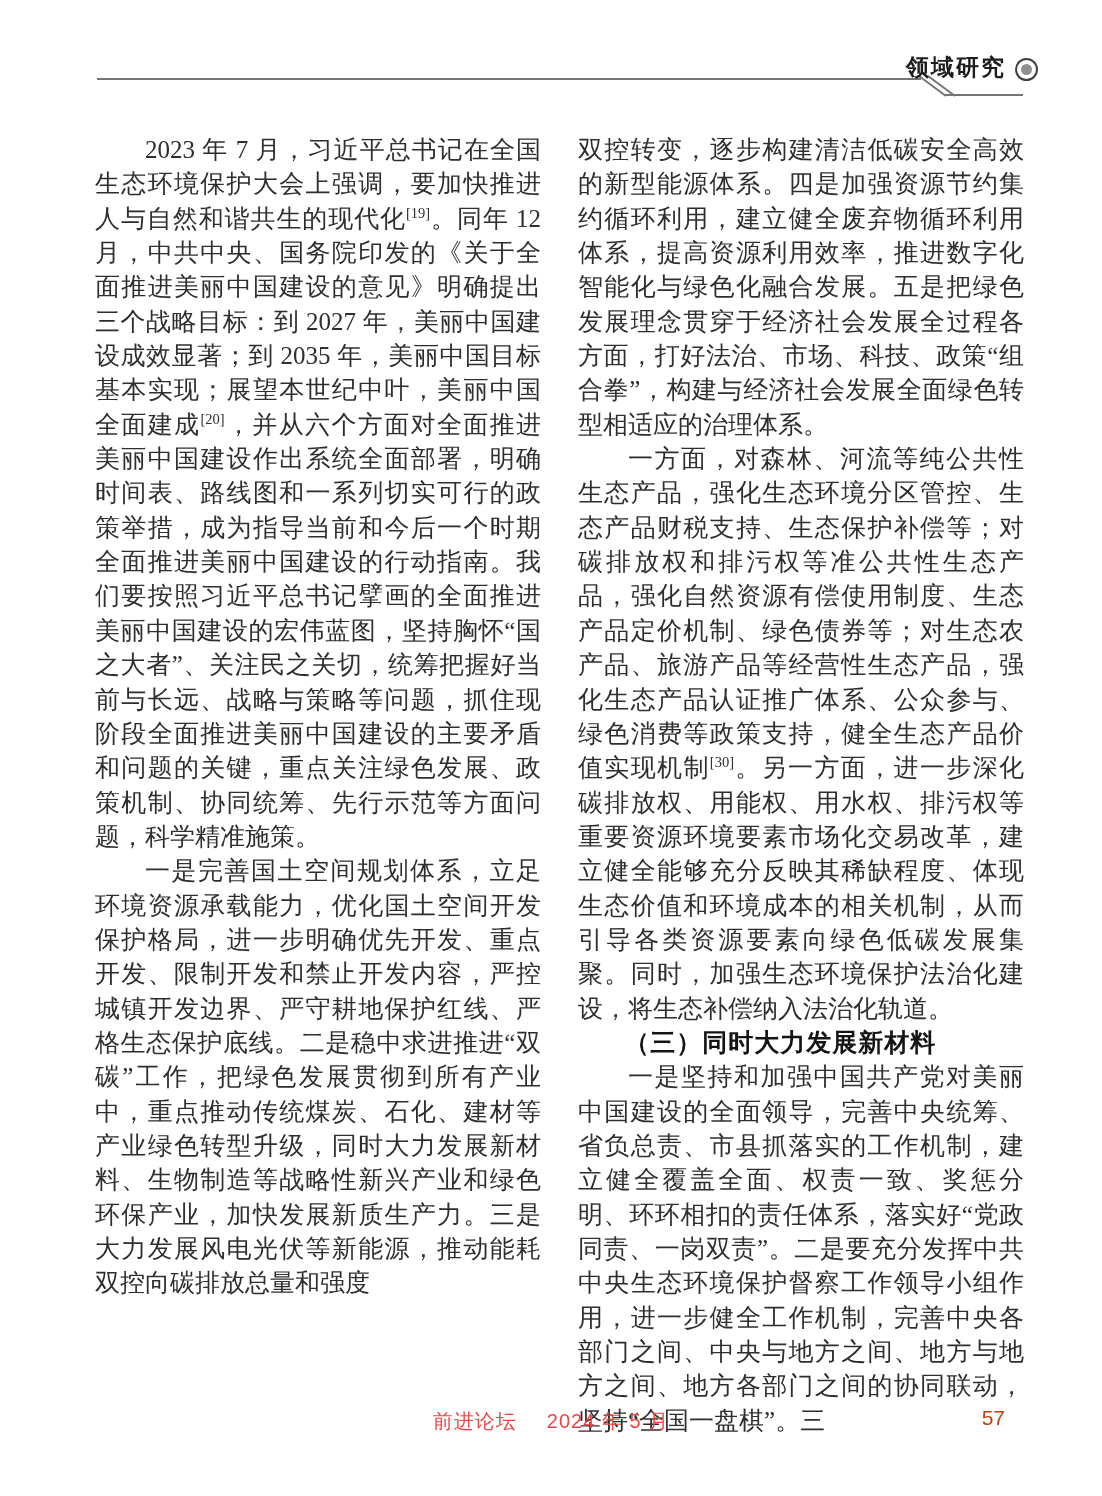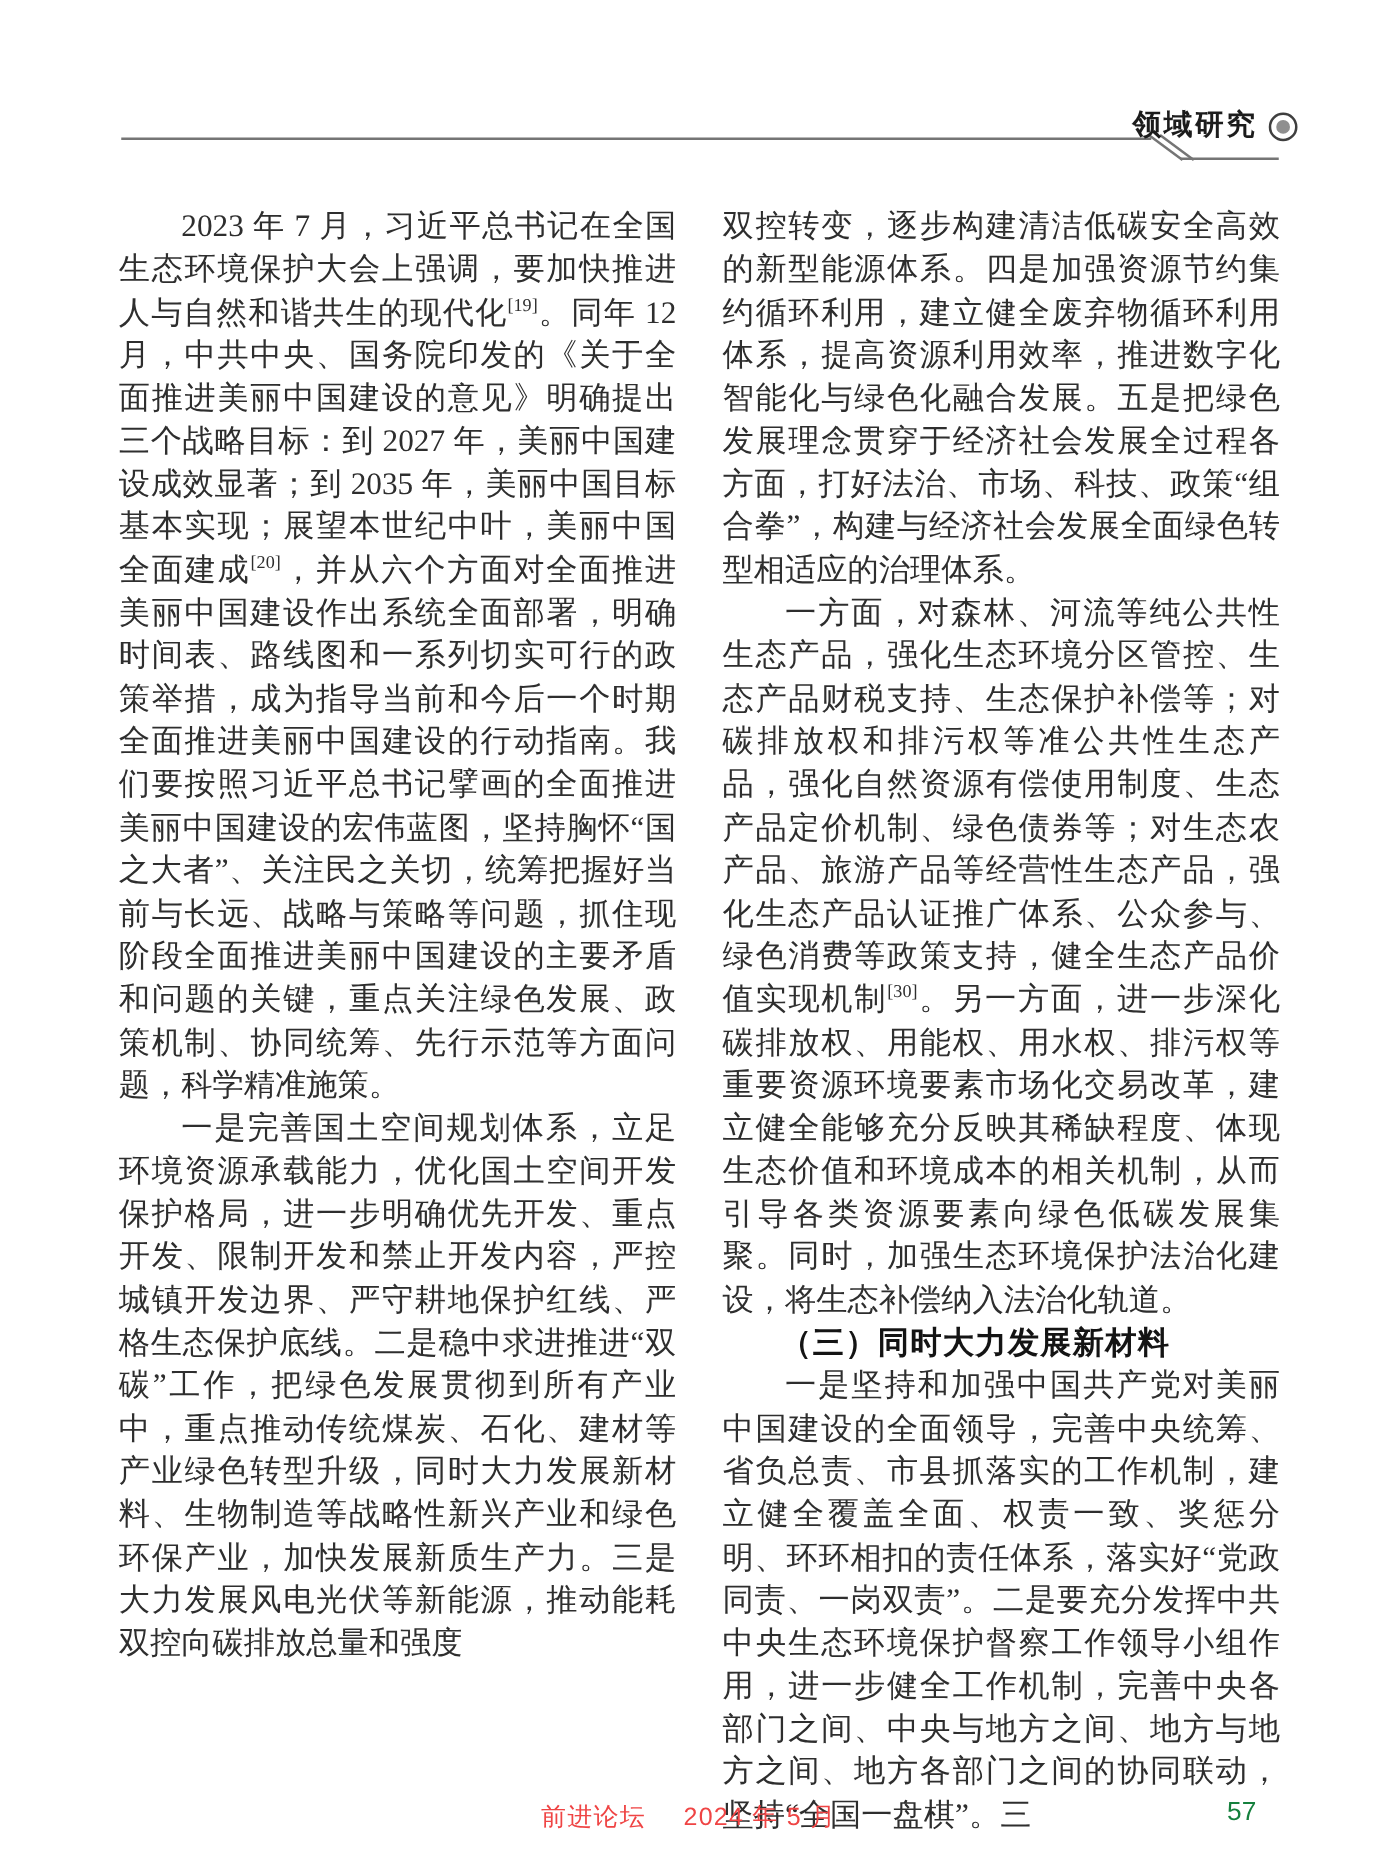--- a/index.html
+++ b/index.html
@@ -3,21 +3,21 @@
 <meta charset="utf-8">
 <style>
   html, body { margin: 0; padding: 0; }
   body {
     width: 1102px; height: 1496px;
     background: #ffffff;
     position: relative;
     overflow: hidden;
     font-family: "Liberation Serif", "DejaVu Serif", serif;
   }
-  .page { position: absolute; inset: 0; margin-top: 32px; }
+  .page { position: absolute; inset: 0; }
 
   
   .header-rule { position: absolute; left: 0; top: 0; }
   .section-label {
     position: absolute; top: 52px; right: 96px;
     font-size: 23px; font-weight: 700; letter-spacing: 2px;
     color: #1c1c1c;
     font-family: "Liberation Serif", "DejaVu Serif", serif;
   }
   .bullet-circle {
@@ -58,21 +58,21 @@
   .footer-center {
     position: absolute; top: 1408px; left: 0; width: 1102px;
     text-align: center;
     font-family: "Liberation Sans", "DejaVu Sans", sans-serif;
     font-size: 20px; color: #ef4444; letter-spacing: 1px;
   }
   .footer-center .journal { margin-right: 30px; }
   .page-number {
     position: absolute; top: 1406px; right: 97px;
     font-family: "Liberation Sans", "DejaVu Sans", sans-serif;
-    font-size: 21px; color: #15803d;
+    font-size: 21px; color: #c2410c;
   }
 </style>
 </head>
 <body>
 
 <div class="page">
 
   <svg class="header-rule" width="1102" height="110" viewBox="0 0 1102 110">
     <line x1="97" y1="79" x2="921" y2="79" stroke="#757575" stroke-width="2"></line>
     <line x1="919" y1="76" x2="946" y2="96" stroke="#757575" stroke-width="2"></line>

